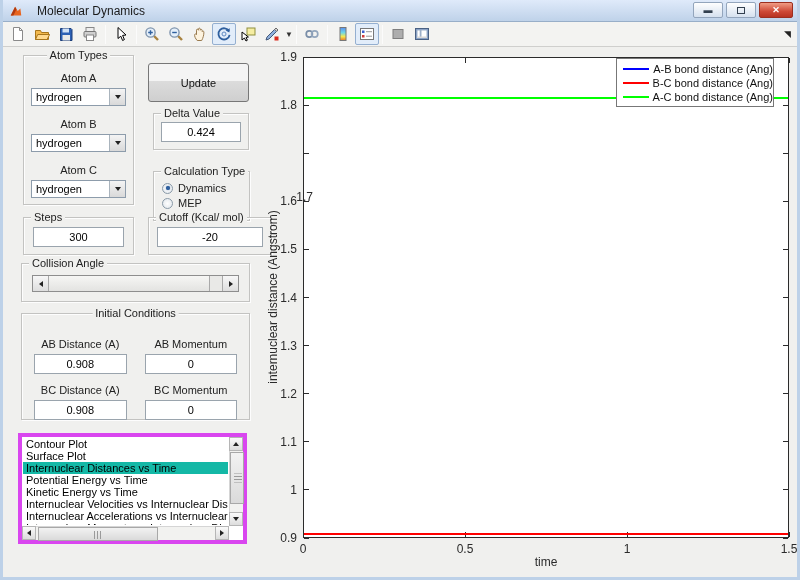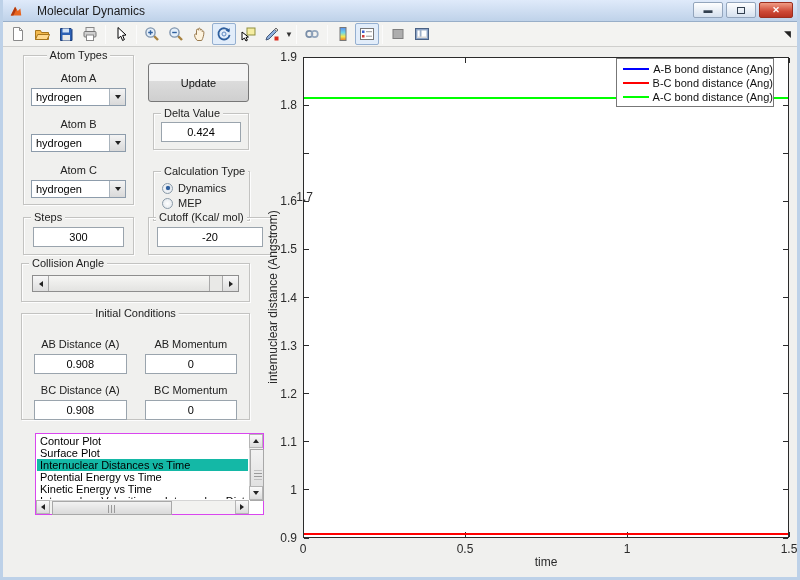--- a/index.html
+++ b/index.html
@@ -47,21 +47,21 @@
   .radio-row.selected .radio-dot::after { content:""; position:absolute; left:2.5px; top:2.5px; width:4px; height:4px; border-radius:50%; background:#2e5f9e; box-shadow:0 0 1px #2e5f9e; }
   .radio-label { font-size:11px; color:#222; }
   
   .slider { position:absolute; left:10px; top:11px; right:10px; height:17px; border:1px solid #8e8e8e; background:#e9e9e7; display:flex; }
   .sbtn { width:16px; height:100%; background:linear-gradient(#f7f7f7,#dedede); display:flex; align-items:center; justify-content:center; border-right:1px solid #a9a9a9; }
   .sbtn.right { border-right:none; border-left:1px solid #a9a9a9; }
   .sthumb { height:100%; background:linear-gradient(#f6f6f4,#e3e3e1); border-right:1px solid #a9a9a9; flex:1; margin-right:12px; }
   
   .ic-grid { position:absolute; left:12px; right:12px; top:24px; display:grid; grid-template-columns:1fr 1fr; column-gap:18px; row-gap:4px; }
   
-  .listbox { position:absolute; left:32px; top:386px; width:229px; height:82px; background:#fff; border:1px solid #d946ef; }
+  .listbox { position:absolute; left:15px; top:386px; width:229px; height:111px; background:#fff; border:4px solid #d946ef; }
   .list-items { position:absolute; left:1px; top:1px; right:15px; bottom:15px; overflow:hidden; }
   .list-item { height:12px; line-height:12px; font-size:11px; color:#000; padding-left:3px; white-space:nowrap; overflow:hidden; }
   .list-item.selected { background:#14b8a6; }
   .scroll-v { position:absolute; top:0; right:0; width:14px; bottom:14px; background:#f2f2f0; border-left:1px solid #d5d5d5; }
   .scroll-h { position:absolute; left:0; right:14px; bottom:0; height:14px; background:#f2f2f0; border-top:1px solid #d5d5d5; }
   .sc-btn { position:absolute; width:14px; height:14px; background:linear-gradient(#fafafa,#dcdcdc); border:1px solid #b5b5b5; display:flex; align-items:center; justify-content:center; }
   .sc-thumb { position:absolute; background:linear-gradient(#f2f2f2,#dadada); border:1px solid #a8a8a8; }
   .grip-h { position:absolute; left:50%; top:3px; width:9px; height:8px; transform:translateX(-50%); background:repeating-linear-gradient(90deg,#9a9a9a 0 1px,transparent 1px 3px); }
   .grip-v { position:absolute; top:50%; left:3px; height:9px; width:8px; transform:translateY(-50%); background:repeating-linear-gradient(0deg,#9a9a9a 0 1px,transparent 1px 3px); }
   

